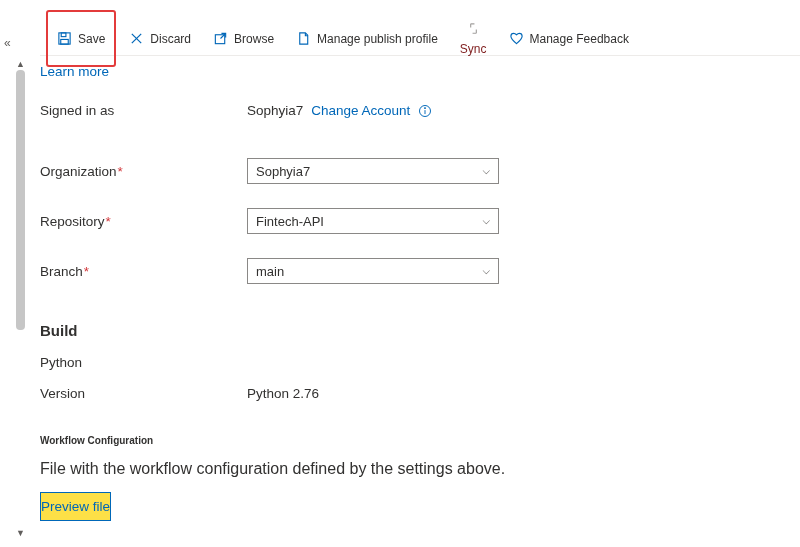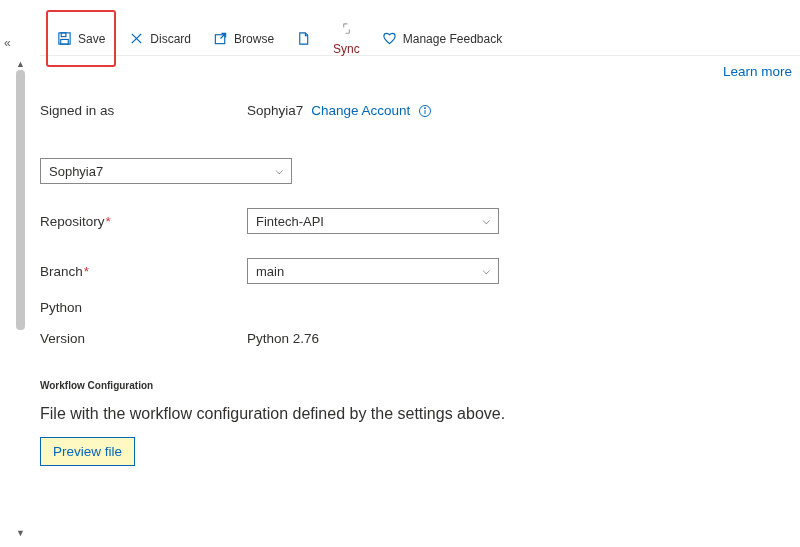--- a/index.html
+++ b/index.html
@@ -11,34 +11,34 @@
   .scroll-thumb { position: absolute; left: 0; top: 10px; width: 9px; height: 260px; background: #c6c6c6; border-radius: 4px; }
 
   .toolbar { position: absolute; left: 40px; top: 22px; right: 0; height: 34px; display: flex; align-items: center; gap: 4px; padding-left: 6px; border-bottom: 1px solid #edebe9; }
   .tb-btn { display: flex; align-items: center; gap: 6px; padding: 19px 9px; font-size: 12px; color: #323130; cursor: pointer; }
   .tb-btn .ic { width: 15px; height: 15px; }
   .tb-btn.disabled { color: #7f1d1d; flex-direction: column; }
   .highlight { border: 2px solid #e33b3b; border-radius: 3px; }
 
   .content { position: absolute; left: 40px; right: 8px; top: 56px; padding: 8px 0 0 0; font-size: 13.5px; color: #323130; }
   .help-text { font-size: 13px; line-height: 1.45; color: #323130; }
-  .link { color: #0067b8; cursor: pointer; text-align: right; }
+  .link { color: #0067b8; cursor: pointer; }
 
   .row { display: flex; align-items: center; margin-top: 24px; gap: 17px; }
   .row.tight { margin-top: 16px; }
   .lbl { width: 190px; font-size: 13.5px; color: #323130; }
   .req { color: #d13438; margin-left: 1px; }
   .val { font-size: 13.5px; color: #323130; display: flex; align-items: center; gap: 8px; }
   .select { width: 252px; height: 26px; border: 1px solid #8a8886; background: #fff; padding: 0 8px; font-size: 13px; display: flex; align-items: center; justify-content: space-between; cursor: pointer; }
   .select .chev { font-size: 10px; color: #605e5c; }
 
   .section-h { font-weight: 600; font-size: 15px; margin-top: 38px; }
   .section-h.big { font-size: 10px; }
   .desc { font-size: 16px; margin-top: 14px; color: #323130; }
-  .outline-btn { display: inline-block; margin-top: 14px; border: 1px solid #0067b8; color: #0067b8; font-size: 13.5px; padding: 6px 12px; cursor: pointer; background: #fef9c3; }
+  .outline-btn { display: inline-block; margin-top: 14px; border: 1px solid #0067b8; color: #0067b8; font-size: 13.5px; padding: 6px 0; cursor: pointer; background: #fde047; }
 
   .info-ic { width: 14px; height: 14px; }
 </style>
 </head>
 <body>
 
 <div class="chevron-left">«</div>
 
 <div class="scroll-track">
   <div class="scroll-caret">▲</div>
@@ -68,20 +68,21 @@
         <path d="M9 2.5 H13.5 V7"></path>
         <line x1="13" y1="3" x2="8" y2="8"></line>
       </svg>
     <span>Browse</span>
   </div>
   <div class="tb-btn">
     <svg class="ic" viewBox="0 0 16 16" fill="none" stroke="#0067b8" stroke-width="1.2">
         <path d="M4 2 H10 L12.5 4.5 V14 H4 Z"></path>
         <path d="M10 2 V5 H12.5"></path>
       </svg>
+    <span>Manage publish profile</span>
   </div>
   <div class="tb-btn disabled">
     <svg class="ic" viewBox="0 0 16 16" fill="none" stroke="#a19f9d" stroke-width="1.2">
         <path d="M5 3 L5 7 M5 3 L9 3"></path>
         <path d="M11 13 L11 9 M11 13 L7 13"></path>
       </svg>
     <span>Sync</span>
   </div>
   <div class="tb-btn">
     <svg class="ic" viewBox="0 0 16 16" fill="none" stroke="#0067b8" stroke-width="1.2">
@@ -101,20 +102,21 @@
       <span class="link">Change Account</span>
       <svg class="info-ic" viewBox="0 0 16 16" fill="none" stroke="#0067b8" stroke-width="1.1">
           <circle cx="8" cy="8" r="6.3"></circle>
           <line x1="8" y1="7" x2="8" y2="11.5"></line>
           <circle cx="8" cy="4.7" r="0.6" fill="#0067b8"></circle>
         </svg>
     </div>
   </div>
 
   <div class="row" style="margin-top:40px;">
+    <div class="lbl"><span>Organization</span><span class="req">*</span></div>
     <div class="select">
       <span>Sophyia7</span>
       <span class="chev">⌵</span>
     </div>
   </div>
 
   <div class="row">
     <div class="lbl"><span>Repository</span><span class="req">*</span></div>
     <div class="select">
       <span>Fintech-API</span>
@@ -123,20 +125,21 @@
   </div>
 
   <div class="row">
     <div class="lbl"><span>Branch</span><span class="req">*</span></div>
     <div class="select">
       <span>main</span>
       <span class="chev">⌵</span>
     </div>
   </div>
 
+  <div class="section-h">Build</div>
 
   <div class="row tight">
     <div class="val">Python</div>
   </div>
 
   <div class="row tight">
     <div class="lbl">Version</div>
     <div class="val">Python 2.76</div>
   </div>
 

